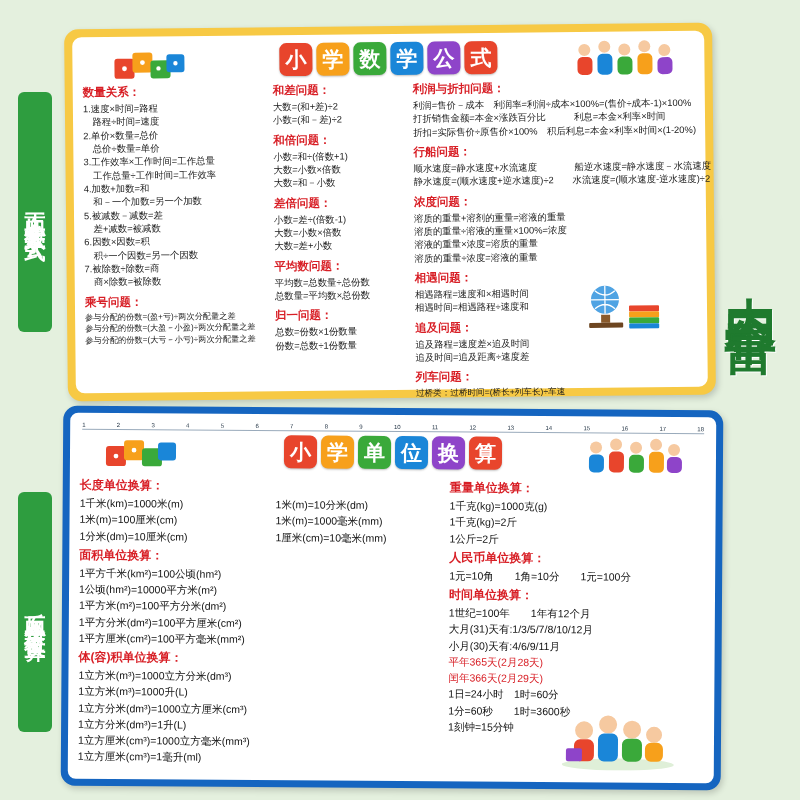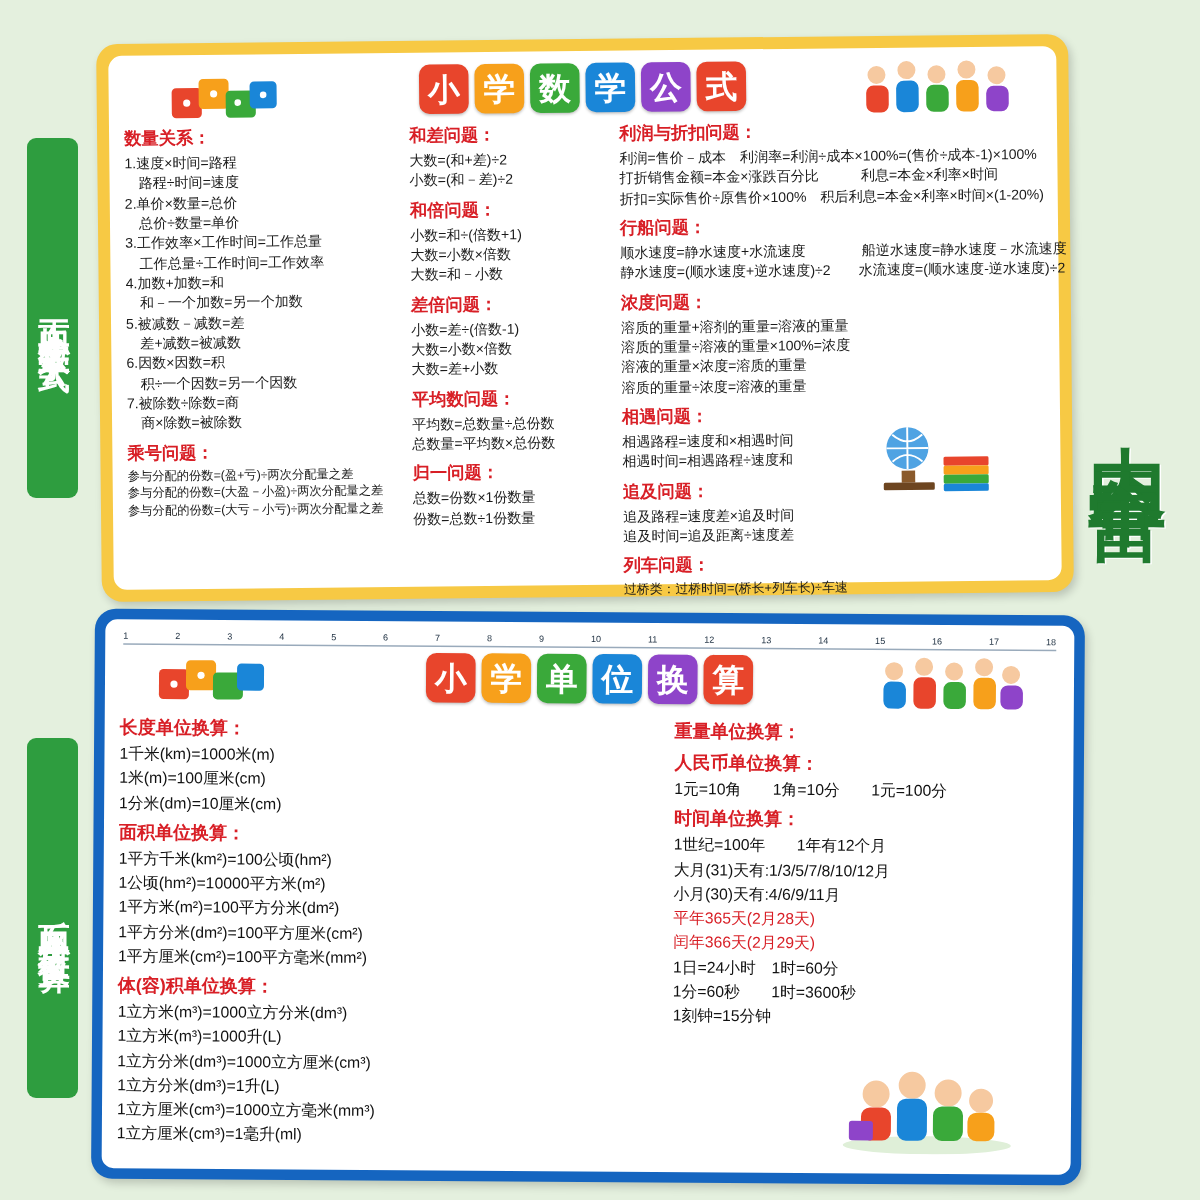--- a/index.html
+++ b/index.html
@@ -324,20 +324,25 @@
     <div class="back-cols">
 
       <div class="bcol-l">
         <h4 class="bsec">长度单位换算：</h4>
         <div class="two">
           <div>
             <p class="bline">1千米(km)=1000米(m)</p>
             <p class="bline">1米(m)=100厘米(cm)</p>
             <p class="bline">1分米(dm)=10厘米(cm)</p>
           </div>
+          <div>
+            <p class="bline">1米(m)=10分米(dm)</p>
+            <p class="bline">1米(m)=1000毫米(mm)</p>
+            <p class="bline">1厘米(cm)=10毫米(mm)</p>
+          </div>
         </div>
 
         <h4 class="bsec">面积单位换算：</h4>
         <p class="bline">1平方千米(km²)=100公顷(hm²)</p>
         <p class="bline">1公顷(hm²)=10000平方米(m²)</p>
         <p class="bline">1平方米(m²)=100平方分米(dm²)</p>
         <p class="bline">1平方分米(dm²)=100平方厘米(cm²)</p>
         <p class="bline">1平方厘米(cm²)=100平方毫米(mm²)</p>
 
         <h4 class="bsec">体(容)积单位换算：</h4>
@@ -345,20 +350,25 @@
         <p class="bline">1立方米(m³)=1000升(L)</p>
         <p class="bline">1立方分米(dm³)=1000立方厘米(cm³)</p>
         <p class="bline">1立方分米(dm³)=1升(L)</p>
         <p class="bline">1立方厘米(cm³)=1000立方毫米(mm³)</p>
         <p class="bline">1立方厘米(cm³)=1毫升(ml)</p>
       </div>
 
       <div class="bcol-r">
         <h4 class="bsec">重量单位换算：</h4>
         <div class="two">
+          <div>
+            <p class="bline">1千克(kg)=1000克(g)</p>
+            <p class="bline">1千克(kg)=2斤</p>
+            <p class="bline">1公斤=2斤</p>
+          </div>
         </div>
 
         <h4 class="bsec">人民币单位换算：</h4>
         <p class="bline">1元=10角　　1角=10分　　1元=100分</p>
 
         <h4 class="bsec">时间单位换算：</h4>
         <p class="bline">1世纪=100年　　1年有12个月</p>
         <p class="bline">大月(31)天有:1/3/5/7/8/10/12月</p>
         <p class="bline">小月(30)天有:4/6/9/11月</p>
         <p class="bline red">平年365天(2月28天)</p>

